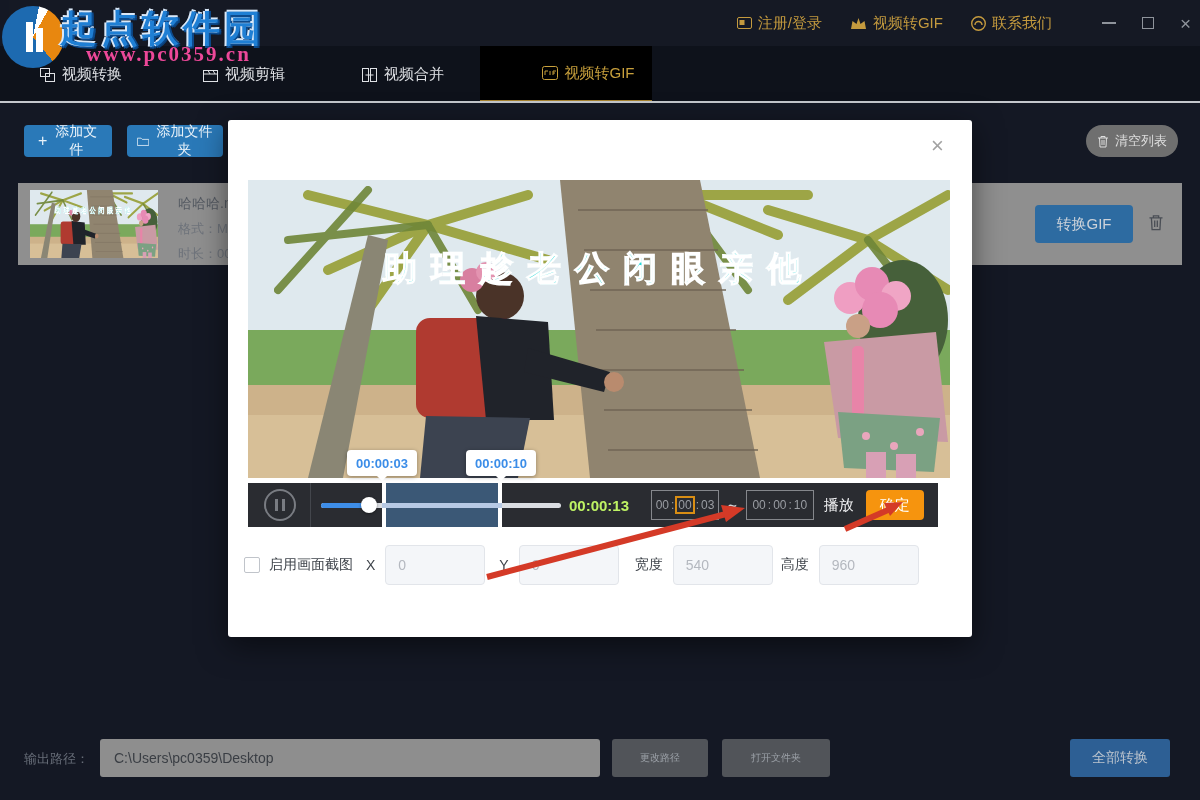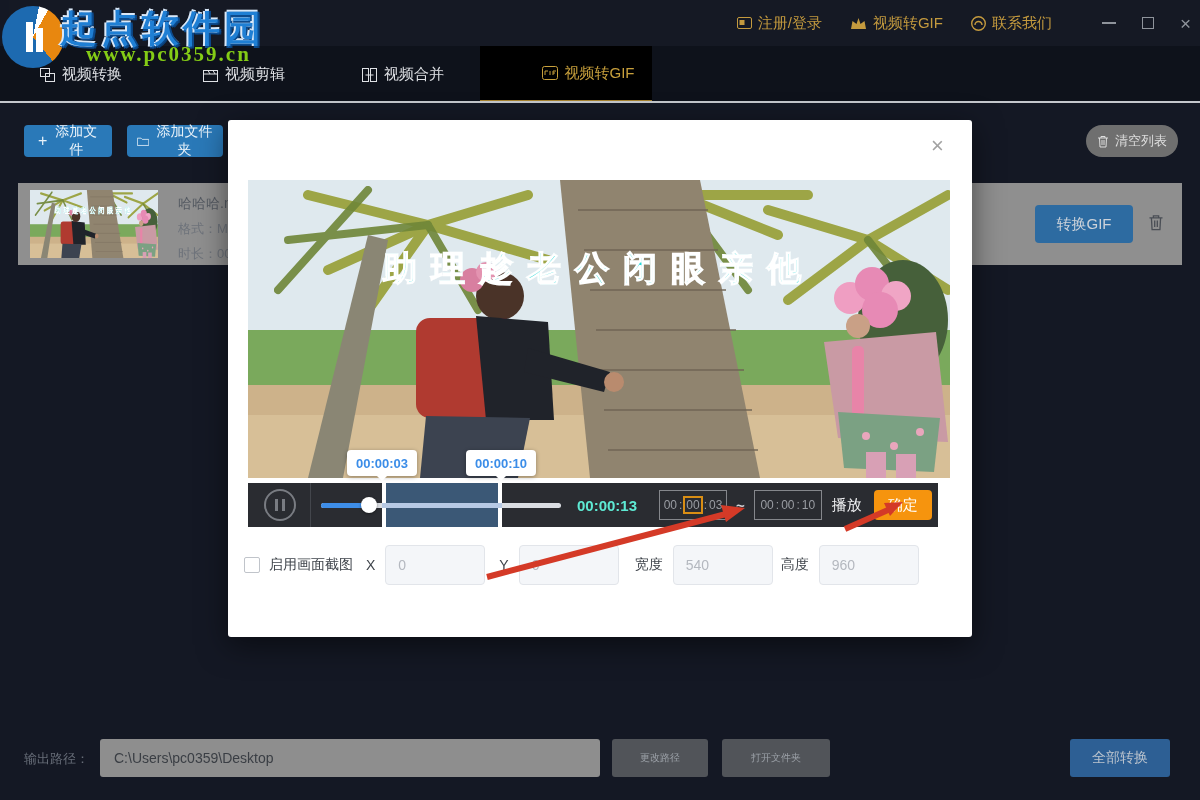--- a/index.html
+++ b/index.html
@@ -18,21 +18,21 @@
   
   .watermark { position:absolute; left:2px; top:2px; z-index:50; pointer-events:none; }
   .wm-logo { position:absolute; left:0; top:4px; width:62px; height:62px; border-radius:50%;
              background:conic-gradient(from 220deg,#1d6ab0 0 42%,#ffffff 42% 47%,#e8870f 47% 78%,#1d6ab0 78% 100%); }
   .wm-logo::before { content:""; position:absolute; left:24px; top:16px; width:7px; height:30px; background:#fff; }
   .wm-logo::after  { content:""; position:absolute; left:34px; top:22px; width:7px; height:24px; background:#fff; }
   .wm-name { position:absolute; left:58px; top:2px; font-size:37px; font-weight:bold; letter-spacing:4px;
              color:#1f7fd4; white-space:nowrap;
              text-shadow:-2px 0 #d9e8f8, 2px 0 #0c4a8c, 0 2px #0c4a8c, 0 -2px #d9e8f8, 2px 2px #0a3f77; }
   .wm-url { position:absolute; left:84px; top:40px; font-family:"Liberation Serif", serif; font-weight:bold;
-            font-size:21px; color:#84cc16; letter-spacing:2px; white-space:nowrap; }
+            font-size:21px; color:#ec4899; letter-spacing:2px; white-space:nowrap; }
 
   
   .tabbar { position:absolute; left:0; top:46px; width:1200px; height:57px; background:#0e121b; z-index:20; }
   .tabline { position:absolute; left:0; top:101px; width:1200px; height:2px; background:#c4c7cc; z-index:21; }
   .tab { position:absolute; top:0; height:57px; display:flex; align-items:center; gap:7px;
          color:#dfe1e5; font-size:15px; cursor:pointer; }
   .tab svg { display:block; }
   .tab-active { background:#000000; color:#c8a03c; border-bottom:3px solid #a5812f;
                 justify-content:center;padding-left:44px; }
 
@@ -91,21 +91,21 @@
   .pb-div { width:1px; height:44px; background:#43464c; margin-left:14px; flex:none; }
   .pb-timeline { position:relative; width:240px; height:44px; margin-left:10px; flex:none; cursor:pointer; }
   .pb-sel { position:absolute; left:61px; top:0; width:120px; height:44px; background:#3b5876;
             border-left:4px solid #fff; border-right:4px solid #fff; }
   .pb-track { position:absolute; left:0; top:20px; width:240px; height:5px; background:#dadde2; border-radius:3px; }
   .pb-track-sel { position:absolute; left:61px; top:20px; width:120px; height:5px; background:#b7c9e4; }
   .pb-track-played { position:absolute; left:0; top:20px; width:48px; height:5px; background:#3e8ee8;
                      border-radius:3px 0 0 3px; }
   .pb-thumbdot { position:absolute; left:40px; top:14px; width:16px; height:16px; background:#fff;
                  border-radius:50%; box-shadow:0 1px 3px rgba(0,0,0,0.4); cursor:grab; }
-  .pb-total { margin-left:16px; color:#5eead4; font-size:15px; font-weight:bold; flex:none; }
+  .pb-total { margin-left:8px; color:#bef264; font-size:15px; font-weight:bold; flex:none; }
   .timebox { width:68px; height:30px; border:1px solid #85878c; display:flex; align-items:center;
              justify-content:center; color:#9a9da3; font-size:12px; flex:none; cursor:text; }
   .timebox .seg { padding:0 1px; }
   .seg-focus { border:2px solid #d98e14; padding:1px 2px; }
   .tb1 { margin-left:22px; }
   .pb-tilde { color:#cfd2d6; font-size:15px; font-weight:bold; margin:0 9px; flex:none; }
   .pb-play { color:#f2f3f5; font-size:15px; margin-left:10px; flex:none; cursor:pointer; }
   .ok-btn { width:58px; height:30px; background:#f6940e; border-radius:4px; color:#fff; font-size:15px;
             margin-left:12px; flex:none; }
 

